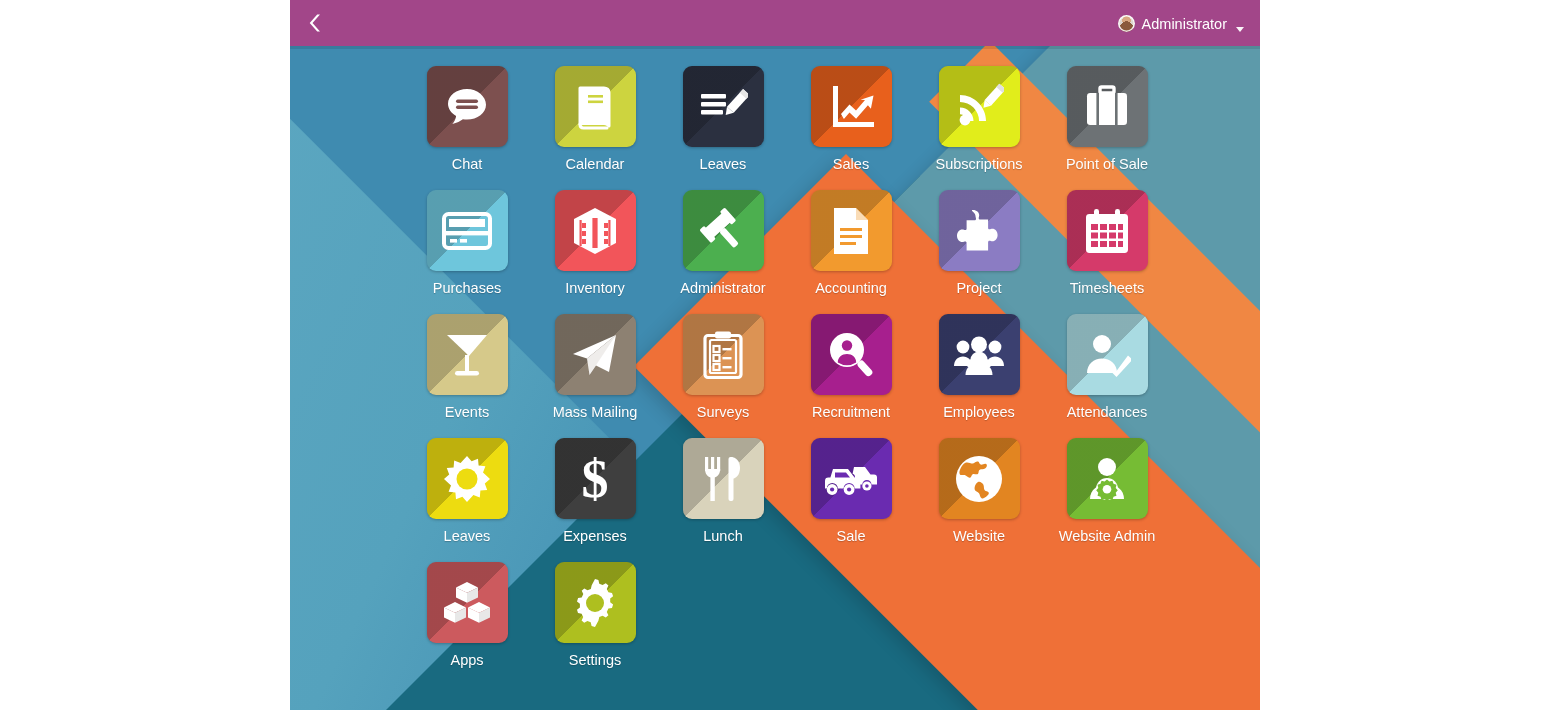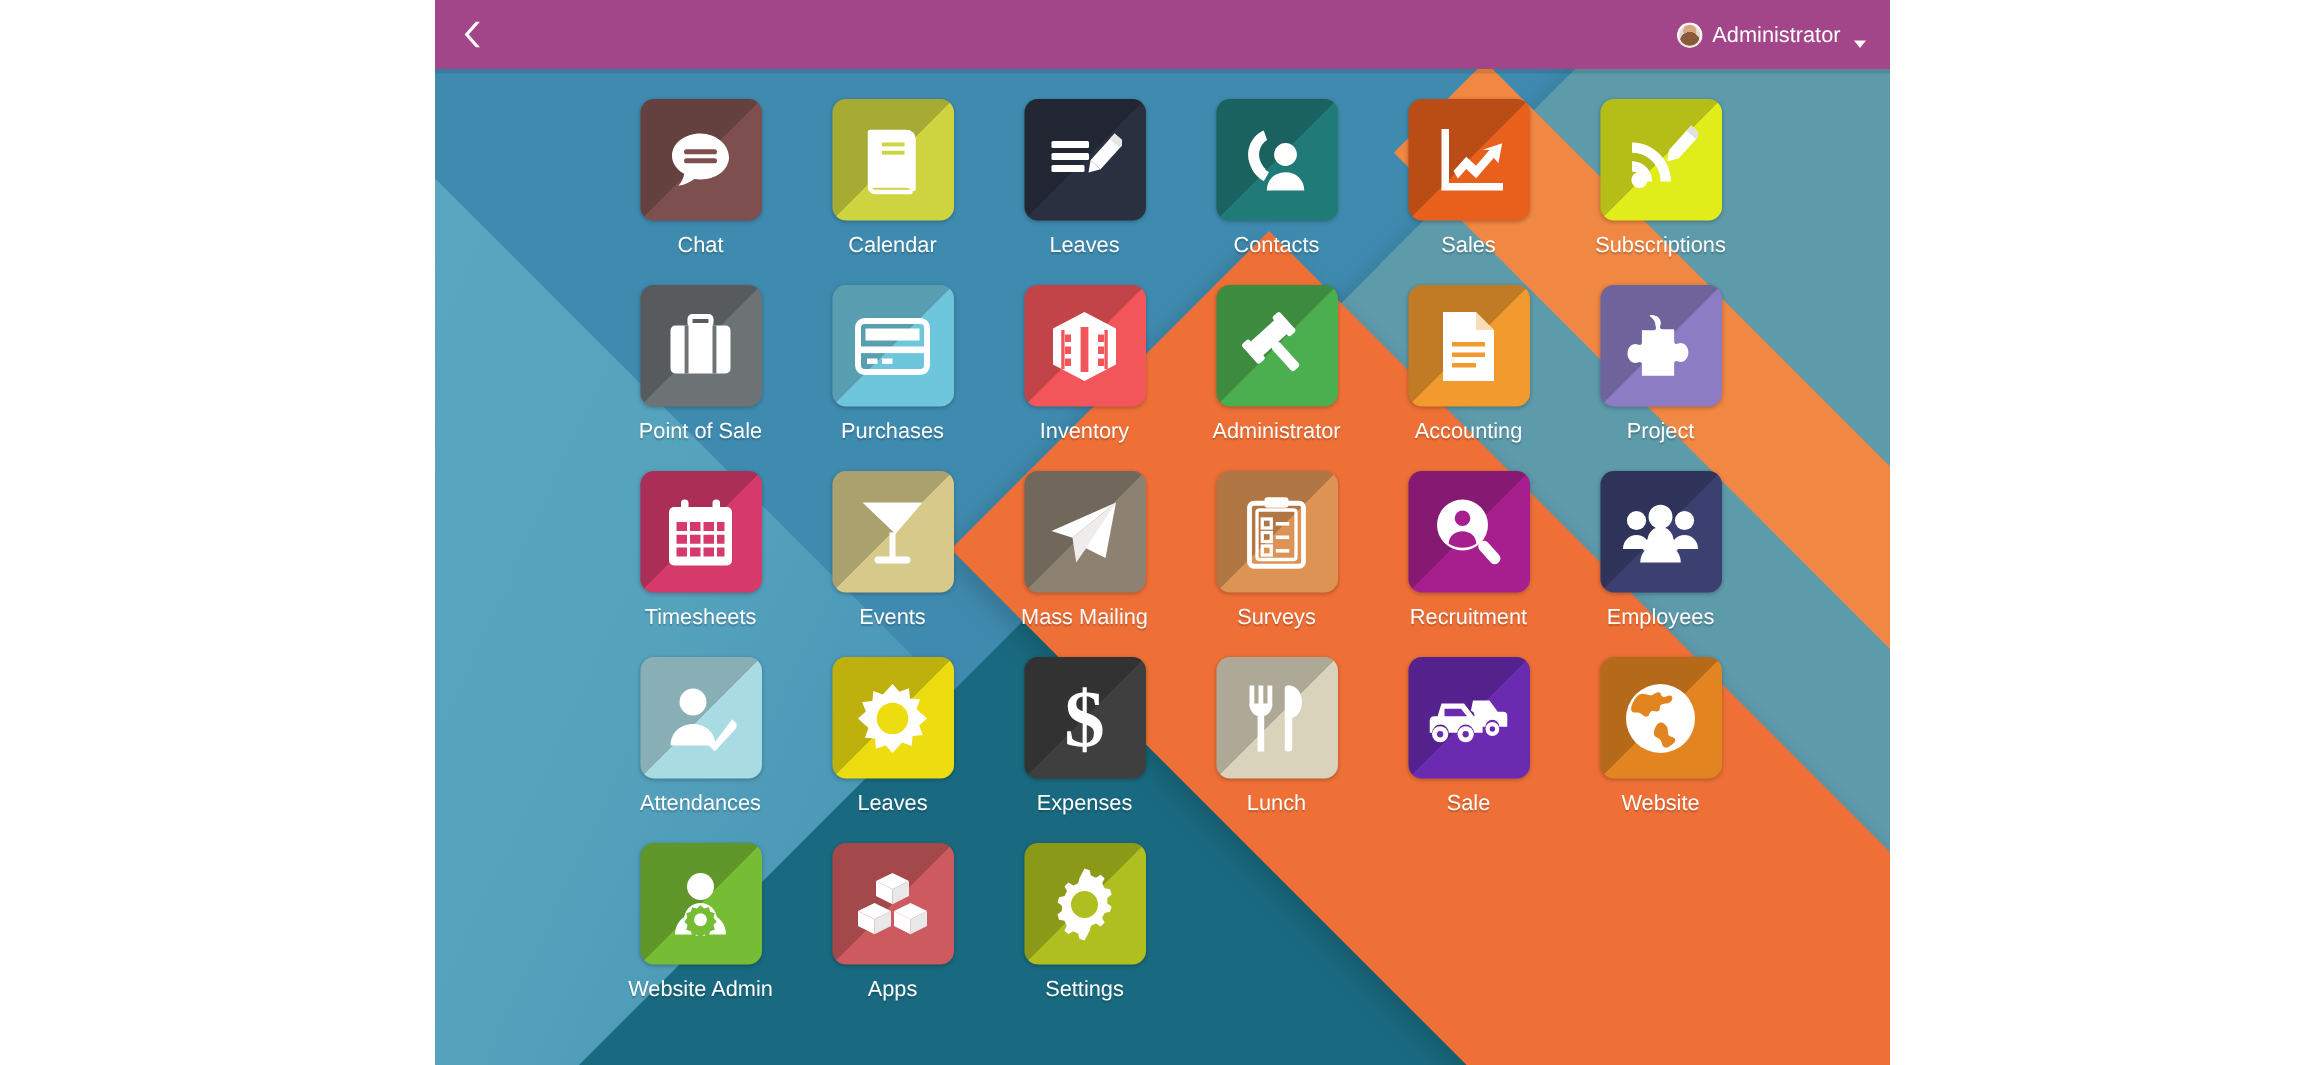--- a/index.html
+++ b/index.html
@@ -181,31 +181,20 @@
       <rect x="3" y="17" width="25" height="4.6" rx="1" fill="#ffffff"></rect>
       <rect x="3" y="25" width="22" height="4.6" rx="1" fill="#ffffff"></rect>
       <g transform="rotate(42 36 20)">
         <rect x="32" y="2" width="9" height="24" fill="#ffffff"></rect>
         <rect x="32" y="2" width="9" height="5" fill="#e6e6e6"></rect>
         <path d="M32 26h9l-4.5 7z" fill="#ffffff"></path>
       </g>
     </svg>
           </div>
           <div class="label">Leaves</div>
-        </div>
-        <div class="app">
-          <div class="tile" style="background: rgb(31, 122, 120);">
-            <svg width="50" height="48" viewBox="0 0 50 48">
-      <path d="M16.5 4c-4.8 2-8 6-9.6 10.6-2.4 7 .4 15 6.2 20.4l4.6-5.4c-3.6-3.6-5.2-8.6-3.8-13 .8-2.6 2.6-4.8 4.8-6.2z" fill="#ffffff"></path>
-      <path d="M8.3 28.8c1.6 3.6 4.4 6.8 8.2 9l3.5-6c-2.4-1.4-4.3-3.4-5.4-5.6z" fill="#ffffff"></path>
-      <circle cx="31" cy="20" r="7.6" fill="#ffffff"></circle>
-      <path d="M18.5 44c0-7.4 5.6-12.2 12.5-12.2S43.5 36.6 43.5 44z" fill="#ffffff"></path>
-    </svg>
-          </div>
-          <div class="label">Contacts</div>
         </div>
         <div class="app">
           <div class="tile" style="background: rgb(232, 96, 28);">
             <svg width="50" height="48" viewBox="0 0 50 48">
       <path d="M7 3h5v36h36v5H7z" fill="#ffffff"></path>
       <path d="M15 31l8.5-9.5 6.5 6 9-10.5-4.5-.2 13-4.3-2.6 13.3-3-3.6-11.8 13.6-6.6-6.2-5.6 6.4z" fill="#ffffff"></path>
     </svg>
           </div>
           <div class="label">Sales</div>
         </div>

